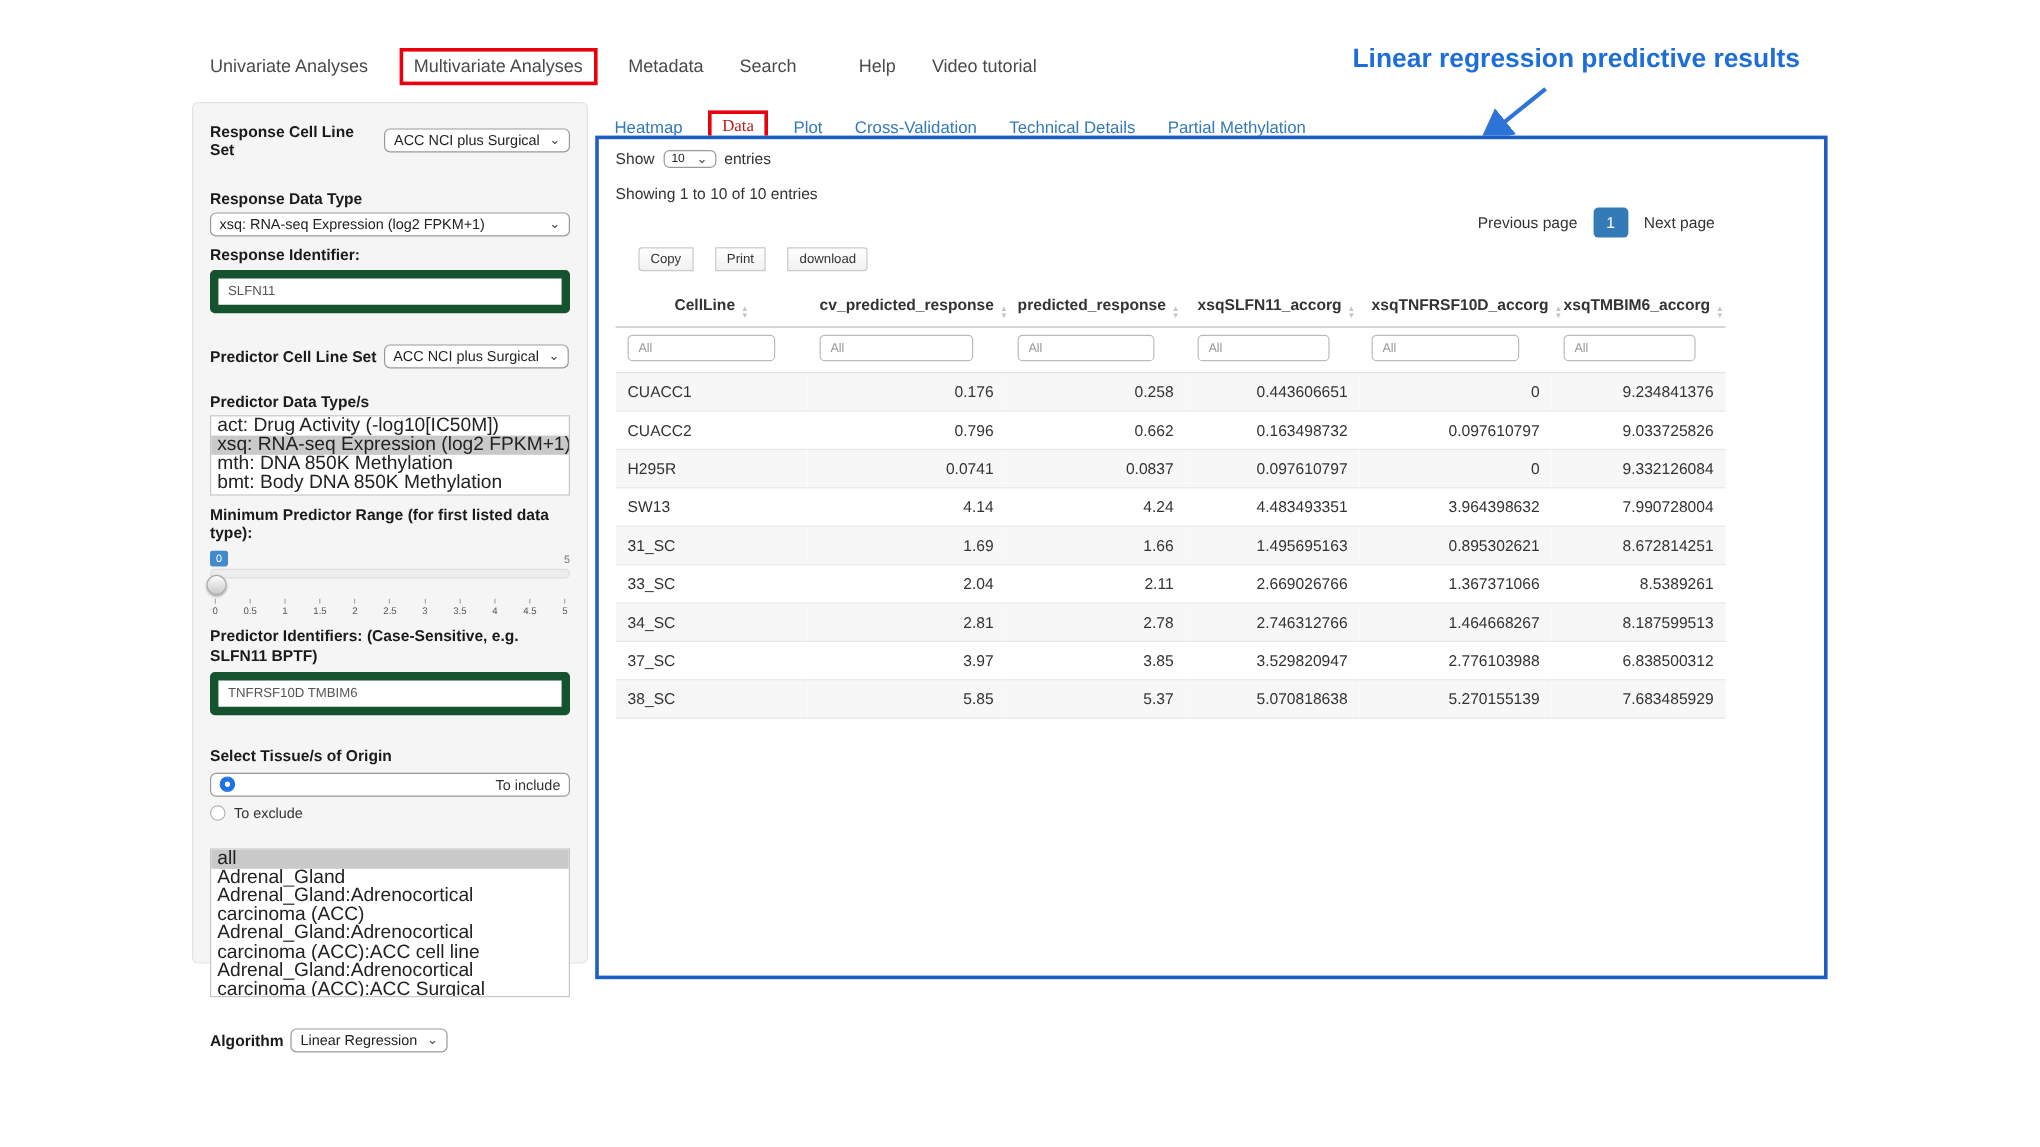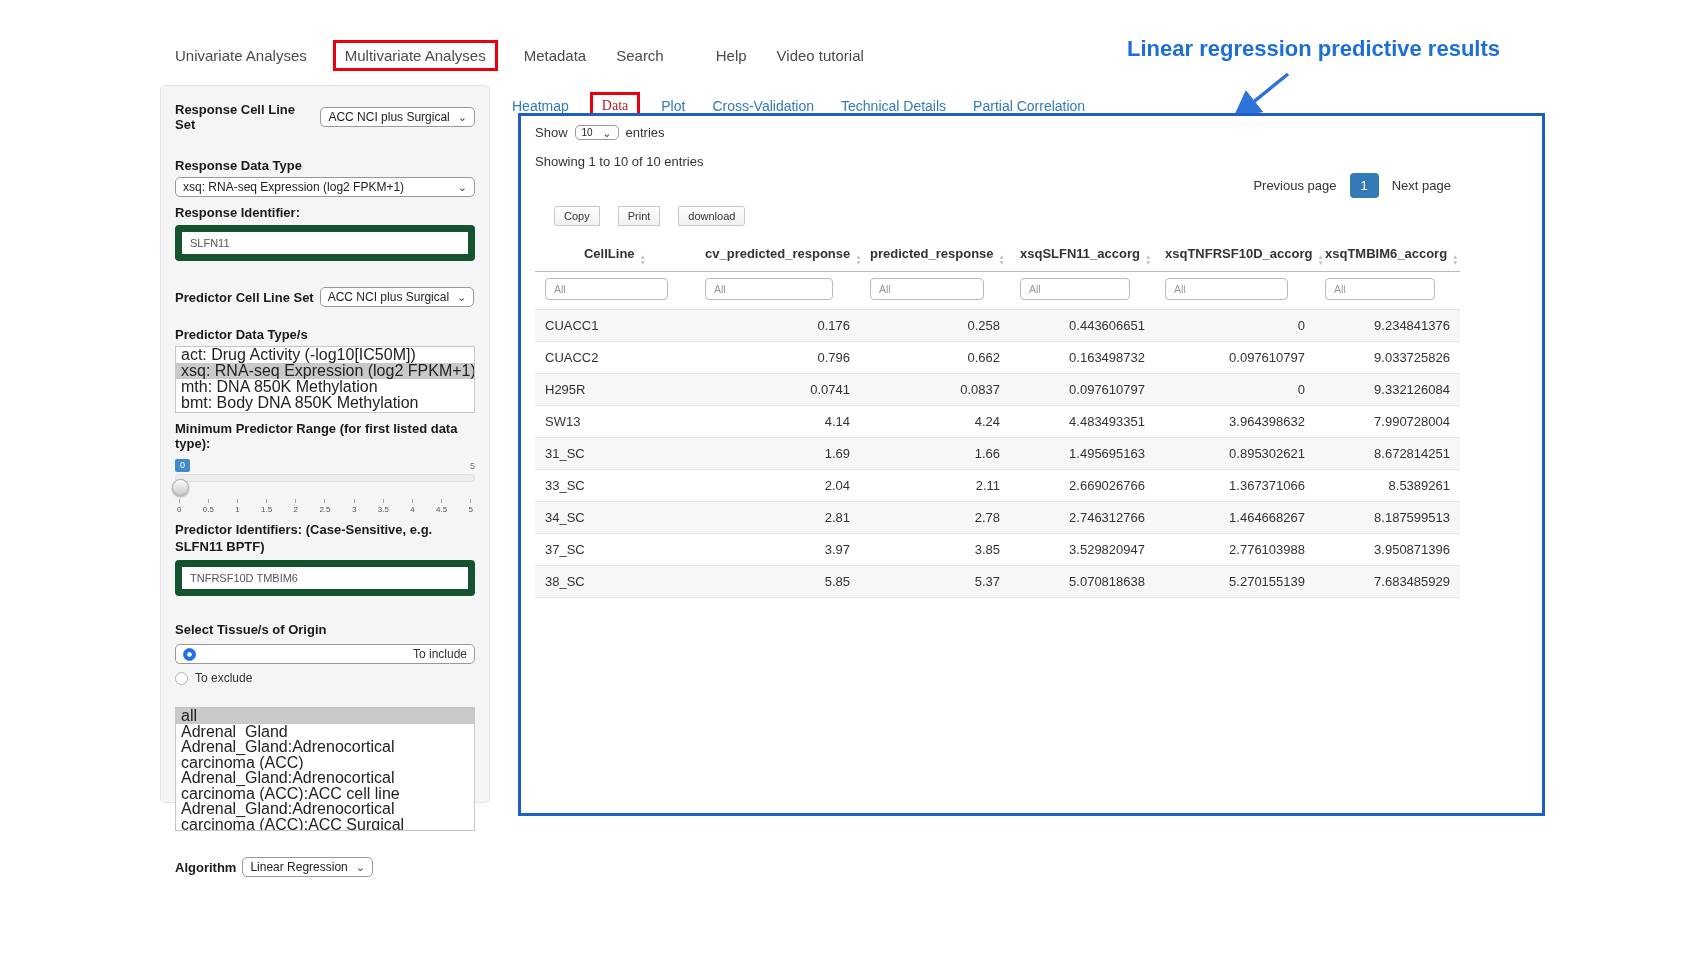--- a/index.html
+++ b/index.html
@@ -42,32 +42,32 @@
   .slider-max { position:absolute; top:2px; right:0; font-size:9px; color:#777; }
   .slider-track { position:absolute; top:15px; left:0; right:0; height:8px; background:#ededed; border:1px solid #dedede; border-radius:5px; cursor:pointer; }
   .slider-handle { position:absolute; top:20px; left:-3px; width:17px; height:17px; border-radius:50%;
     background:linear-gradient(#fdfdfd,#c9c9c9); border:1px solid #a9a9a9; box-shadow:0 1px 2px rgba(0,0,0,.35); cursor:grab; }
   .slider-scale { position:absolute; top:40px; left:2px; right:2px; display:flex; justify-content:space-between; }
   .tick { display:flex; flex-direction:column; align-items:center; }
   .tick::before { content:""; width:1px; height:4px; background:#aaa; margin-bottom:2px; }
   .tick i { font-style:normal; font-size:8px; color:#555; }
 
   
-  .radio { display:flex; align-items:flex-end; gap:7px; font-size:12px; color:#333; margin-top:7px; cursor:pointer; }
+  .radio { display:flex; align-items:flex-start; gap:7px; font-size:12px; color:#333; margin-top:7px; cursor:pointer; }
   .radio .dot { width:13px; height:13px; border-radius:50%; border:1px solid #b5b5b5; background:#fff; flex:0 0 auto; }
   .radio.sel .dot { border-color:#2070e8; background:radial-gradient(circle,#fff 0 2px,#2070e8 2.5px); }
 
   
   .tabs { position:absolute; top:92px; left:512px; display:flex; align-items:center; gap:27px; font-size:14px; }
   .tabs a { color:#337ab7; }
   .tabs a.active { color:#b91c1c;font-family:Liberation Serif, serif; }
   .tabs a.red-boxed { border:3px solid #e8000d; padding:3px 9px; margin:0 -6px; }
 
   
-  .panel { position:absolute; top:113px; left:518px; width:1027px; height:703px;
+  .panel { position:absolute; top:113px; left:496px; width:1027px; height:703px;
     border:3px solid #1d5fc2; background:#fff; padding:9px 14px; }
   .panel-inner { width:925px; }
   .show-row { display:flex; align-items:center; gap:7px; font-size:13px; color:#333; }
   .sel.small { font-size:10px; padding:1px 6px; min-width:44px; }
   .showing { margin-top:14px; font-size:13px; color:#333; }
   .pagination { display:flex; justify-content:flex-end; align-items:center; margin-top:4px; font-size:13px; }
   .pagination a { color:#333; padding:5px 9px; }
   .pagination a.current { background:#337ab7; color:#fff; border-radius:4px; padding:5px 11px; margin:0 4px; }
   .btn-group { margin-top:8px; display:flex; }
   .btn-group button { font-family:inherit; font-size:11px; color:#333; padding:3px 9px;
@@ -217,21 +217,21 @@
     </span>
   </div>
 </aside>
 
 <div class="tabs">
   <a>Heatmap</a>
   <a class="active red-boxed">Data</a>
   <a>Plot</a>
   <a>Cross-Validation</a>
   <a>Technical Details</a>
-  <a>Partial Correlation</a>
+  <a>Partial Methylation</a>
 </div>
 
 <section class="panel">
   <div class="panel-inner">
 
     <div class="show-row">
       <span>Show</span>
       <span class="sel small">
         <span>10</span>
         <span class="chev">⌄</span>
@@ -354,21 +354,21 @@
             <td class="num">2.746312766</td>
             <td class="num">1.464668267</td>
             <td class="num">8.187599513</td>
           </tr>
           <tr>
             <td>37_SC</td>
             <td class="num">3.97</td>
             <td class="num">3.85</td>
             <td class="num">3.529820947</td>
             <td class="num">2.776103988</td>
-            <td class="num">3.950871396</td>
+            <td class="num">6.838500312</td>
           </tr>
           <tr>
             <td>38_SC</td>
             <td class="num">5.85</td>
             <td class="num">5.37</td>
             <td class="num">5.070818638</td>
             <td class="num">5.270155139</td>
             <td class="num">7.683485929</td>
           </tr>
         </tbody>

